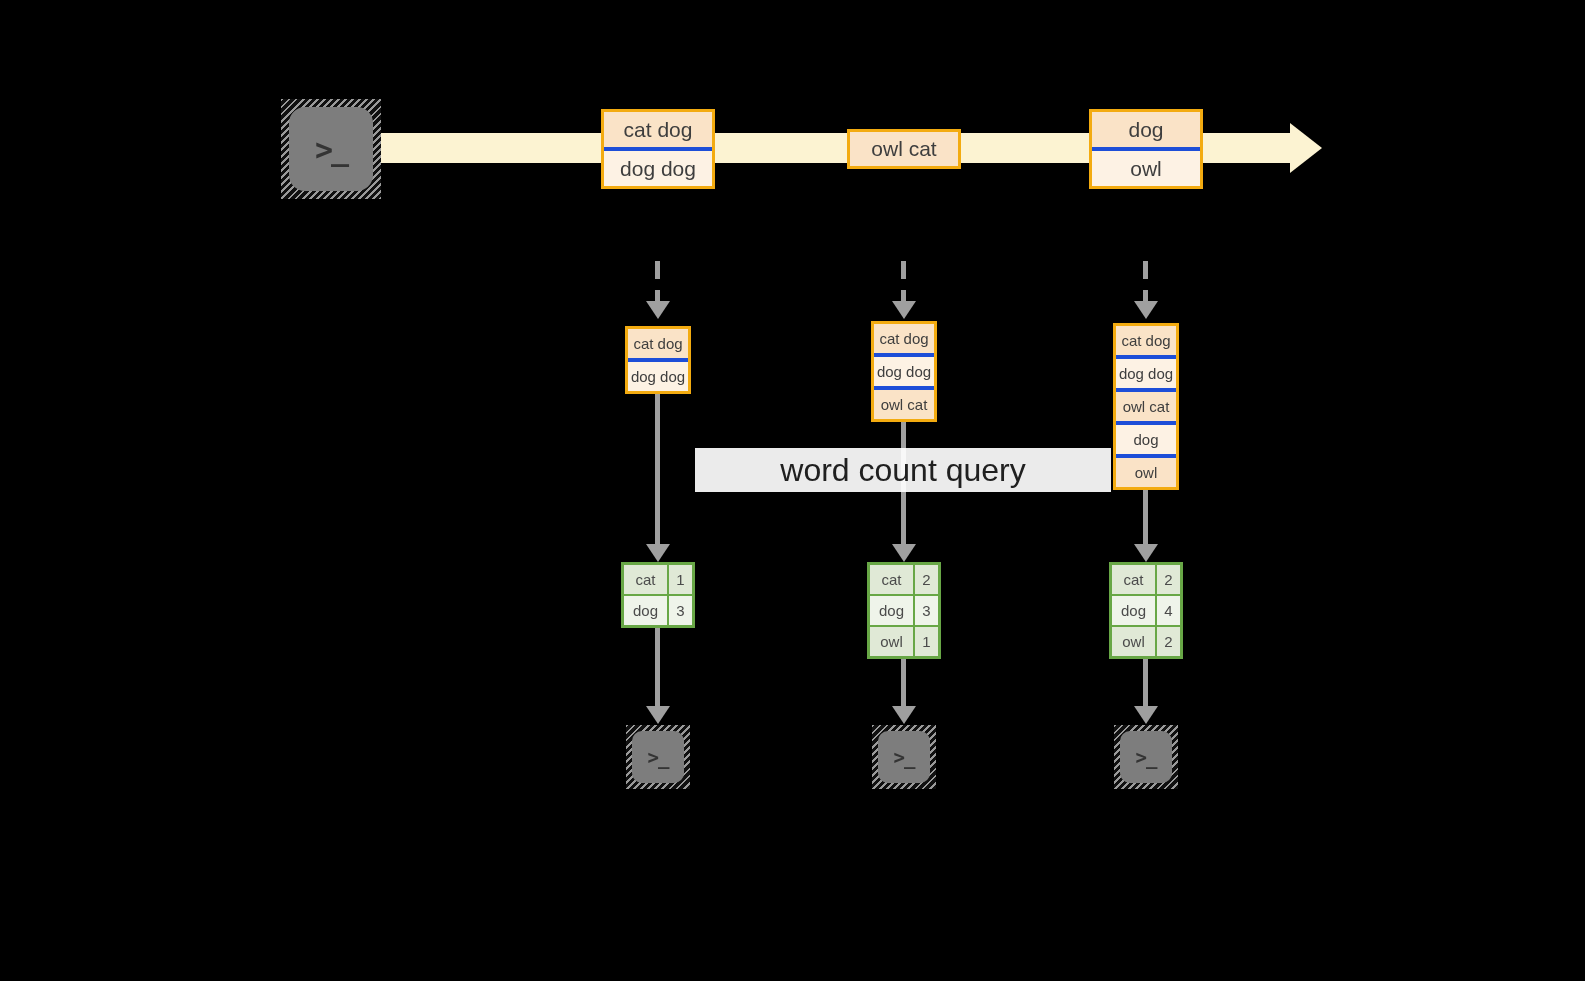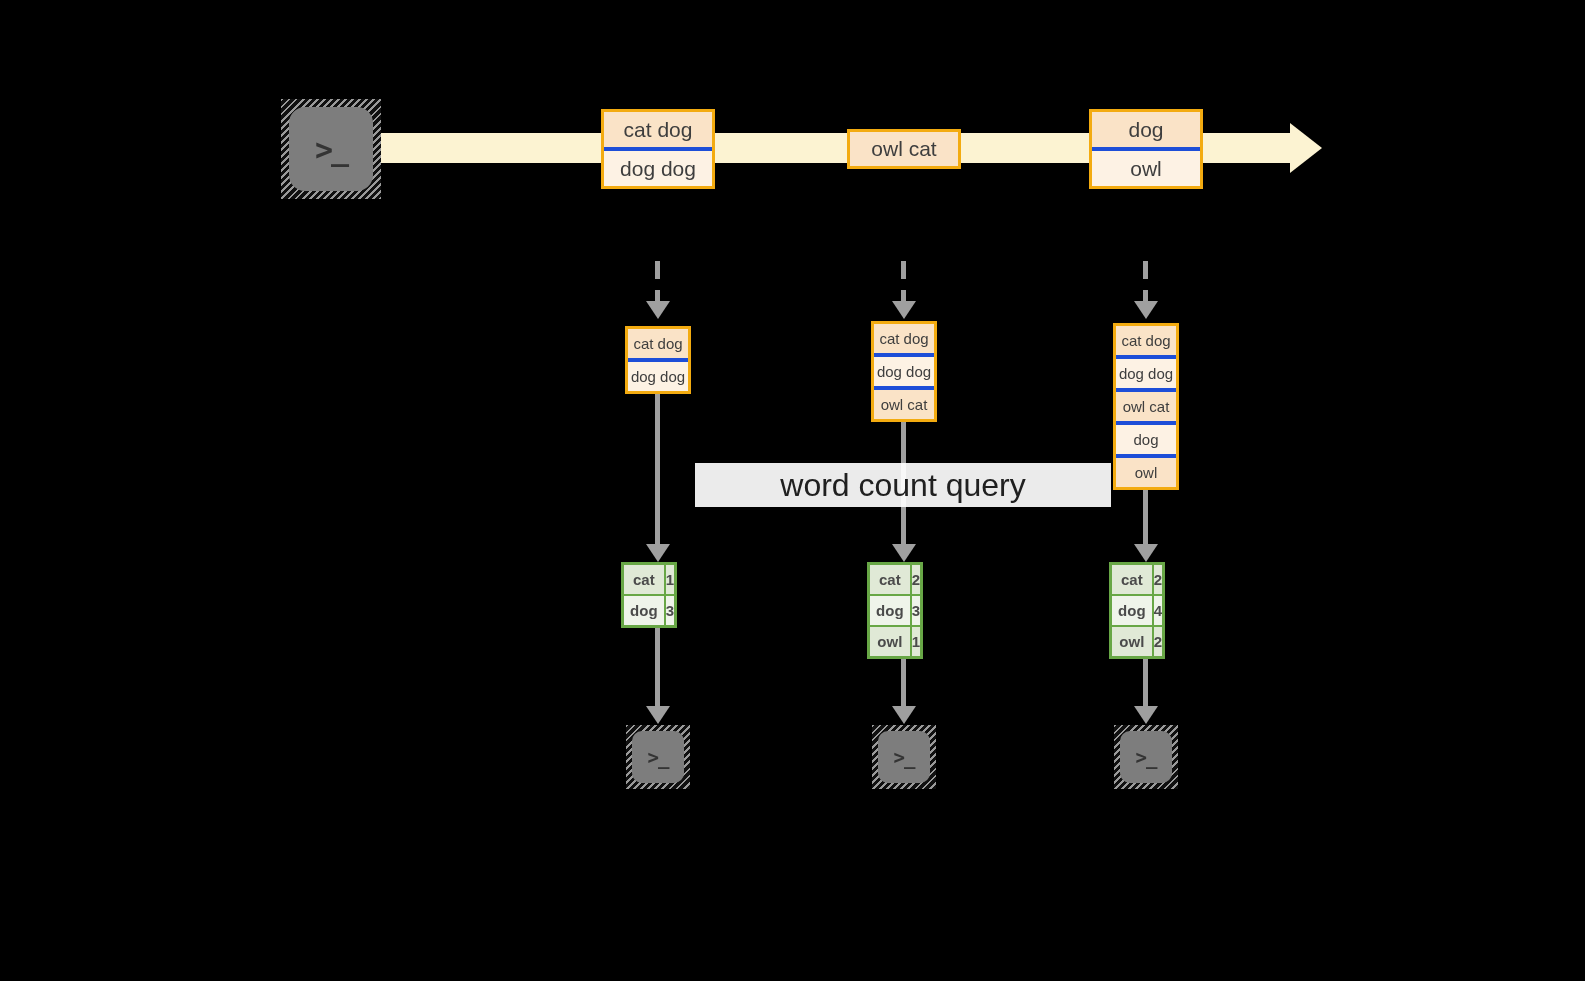--- a/index.html
+++ b/index.html
@@ -34,25 +34,25 @@
   .ev{width:114px;}
   .sb .ocell{height:29px;font-size:15px;}
   .sb{width:66px;}
   
   .vdash{position:absolute;width:5px;z-index:1;
     background:repeating-linear-gradient(180deg,#9f9f9f 0 18px,transparent 18px 29px);}
   .vline{position:absolute;width:5px;background:#9f9f9f;z-index:1;}
   .ahead{position:absolute;width:0;height:0;z-index:1;
     border-left:12px solid transparent;border-right:12px solid transparent;border-top:18px solid #9f9f9f;}
   
-  .query{position:absolute;left:695px;top:463px;width:416px;height:44px;z-index:2;
+  .query{position:absolute;left:695px;top:448px;width:416px;height:44px;z-index:2;
     background:rgba(255,255,255,0.92);display:flex;align-items:center;justify-content:center;
     color:#202020;font-size:32px;}
   
-  .gtable{position:absolute;box-sizing:border-box;width:56px;border:3px solid #68a746;z-index:3;font-weight:bold;}
+  .gtable{position:absolute;box-sizing:border-box;width:74px;border:3px solid #68a746;z-index:3;}
   .grow{display:flex;border-top:2px solid #68a746;}
   .grow:first-child{border-top:none;}
   .gword,.gnum{height:29px;display:flex;align-items:center;justify-content:center;
     color:#4b4b4b;font-size:15px;}
   .gword{width:43px;border-right:2px solid #68a746;}
   .gnum{flex:1;}
   .r-dark .gword,.r-dark .gnum{background:#e0e9d6;}
   .r-light .gword,.r-light .gnum{background:#eff4ea;}
 </style>
 </head>

